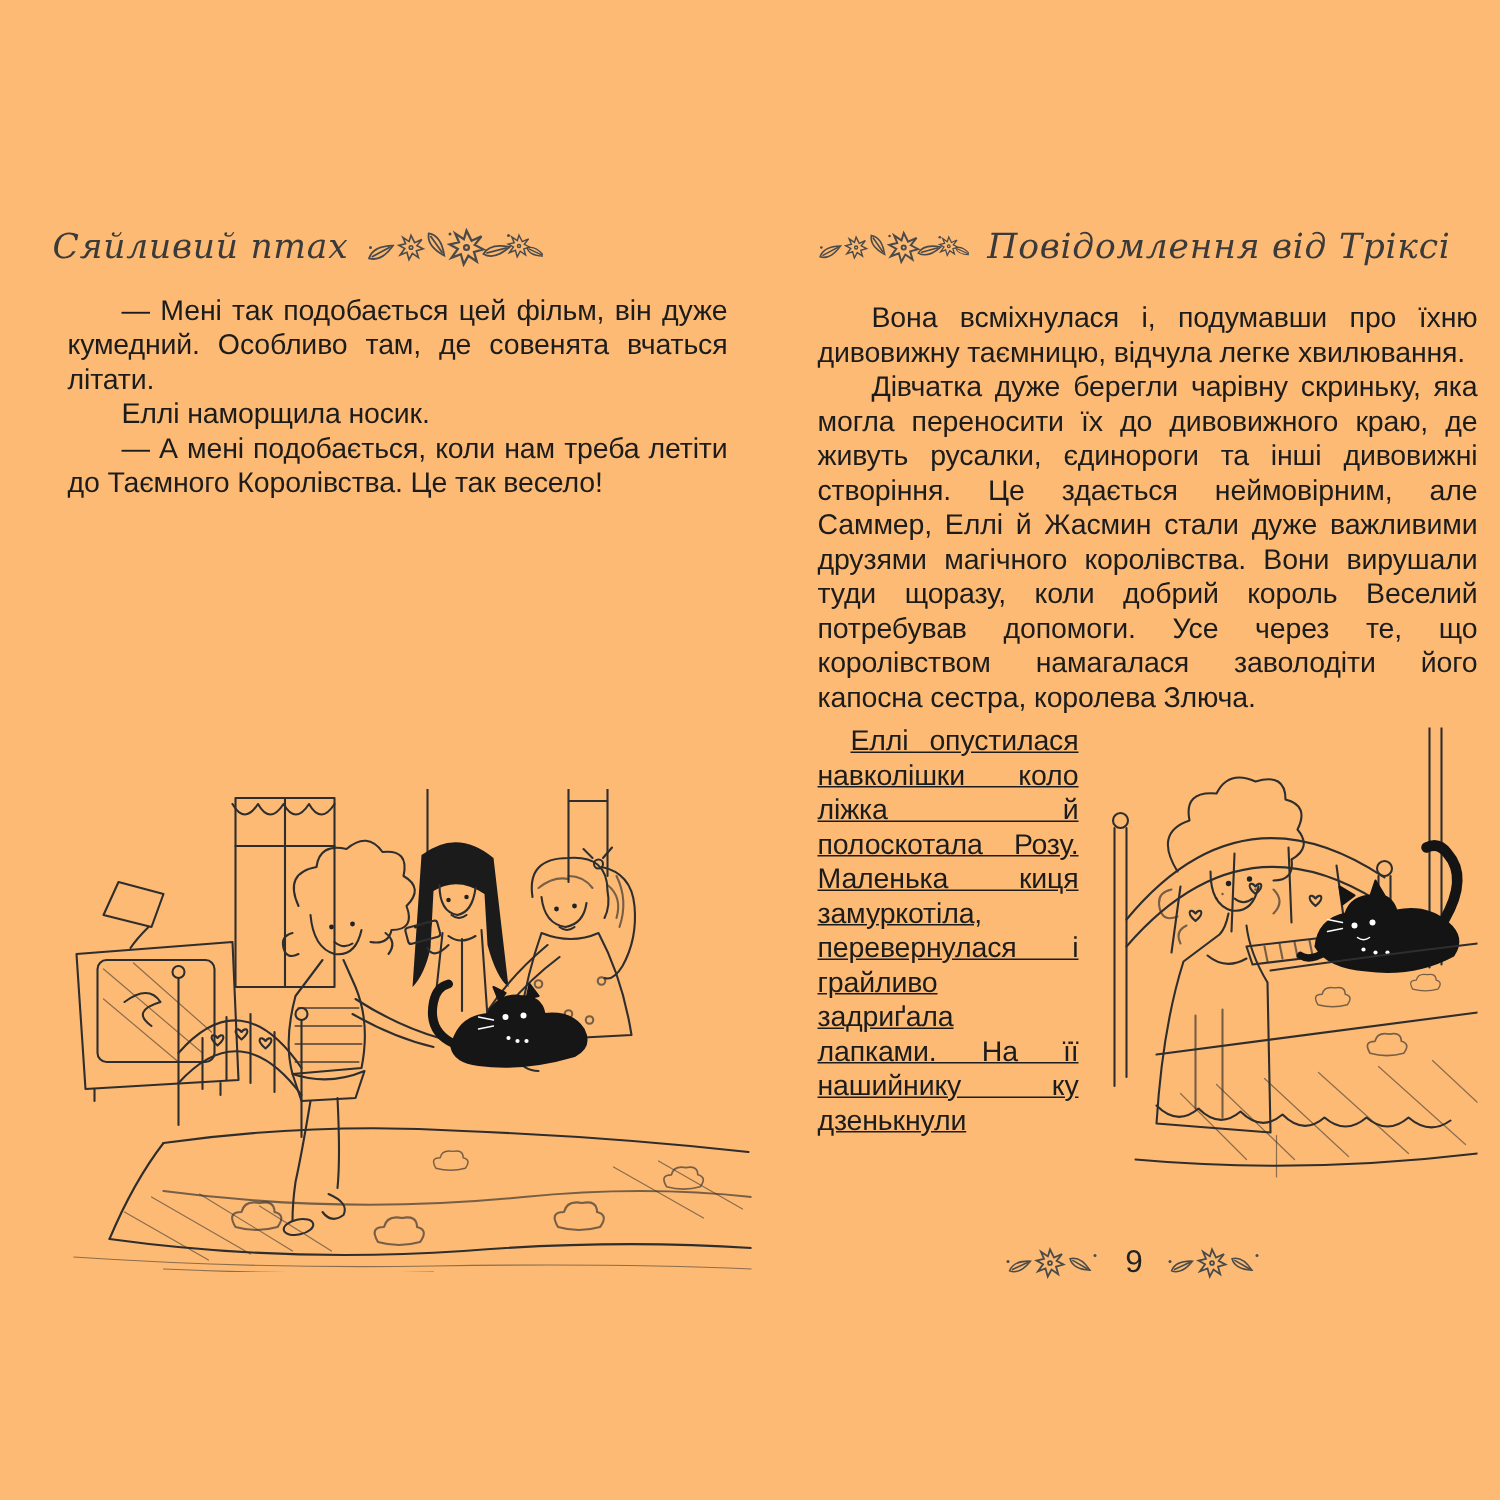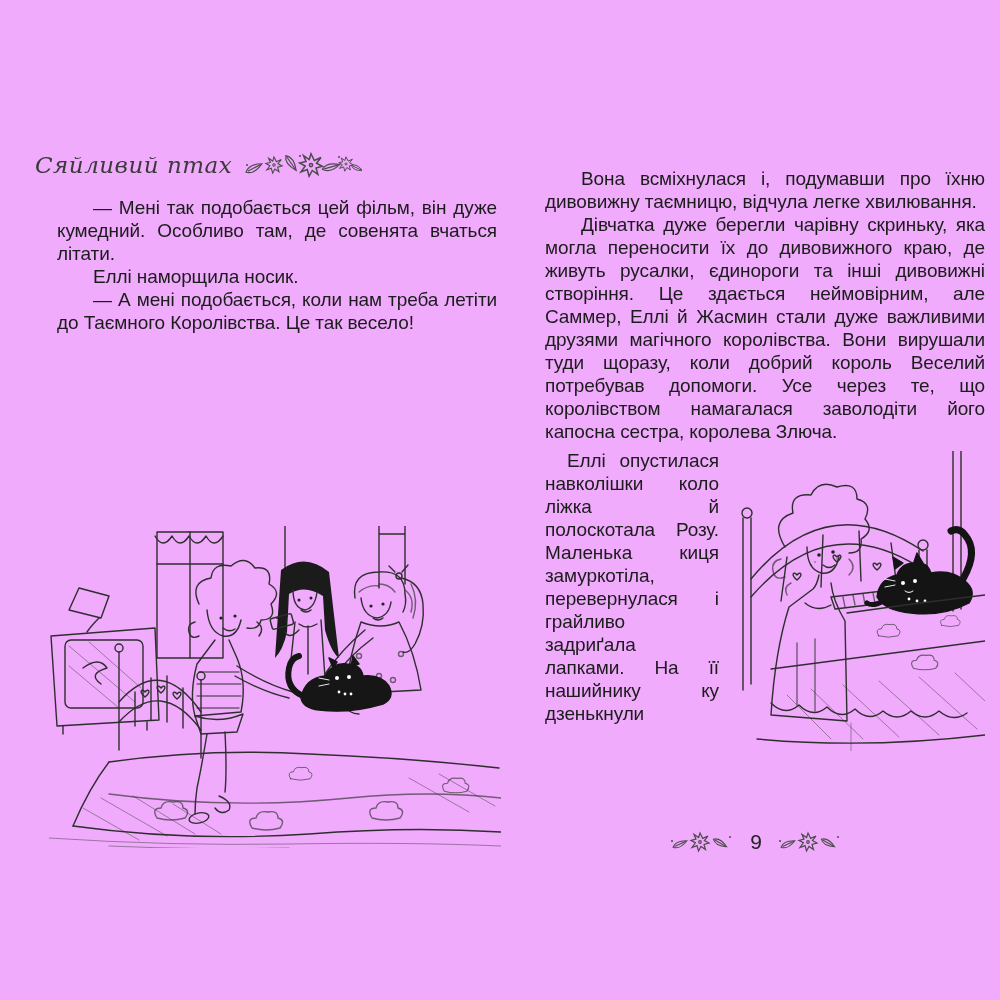--- a/index.html
+++ b/index.html
@@ -1,44 +1,44 @@
 <!DOCTYPE html>
 <html lang="uk"><head>
 <meta charset="utf-8">
 <style>
   html,body { margin:0; padding:0; background:#ffffff; }
   .spread {
-    position:relative; width:1000px; height:1000px; background:#f0abfc;
+    position:relative; width:1000px; height:1000px; background:#fdba74;
     font-family:"Liberation Sans", sans-serif; color:#1c1c1c; overflow:hidden;
   }
   .page { position:absolute; top:148px; }
   .page-left  { left:35px;  width:462px; height:720px; }
   .page-right { left:545px; width:422px; height:720px; }
 
   .running-head {
     display:flex; align-items:center; gap:12px; height:34px;
     font-family:"DejaVu Serif", serif; font-style:italic;
     font-size:23px; letter-spacing:.5px; color:#3a3a3a; margin-bottom:14px;
     white-space:nowrap;
   }
   .running-head.right { justify-content:flex-end; }
 
-  .body-text { width:440px; margin-left:22px; }
+  .body-text { width:440px; margin-left:10px; }
   .page-right .body-text { margin-left:0;margin-top:19px; }
   .para {
     margin:0; font-size:19px; line-height:23px; text-align:justify;
     text-indent:36px; letter-spacing:-0.1px; color:#1c1c1c;
   }
 
   .orn { stroke:#4a4a4a; fill:none; stroke-width:1.2; }
   .orn .spark { fill:#4a4a4a; stroke:none; }
 
   .illustration { margin:0; padding:0; }
   .left-illo { position:absolute; left:14px; top:378px; width:452px; height:322px; }
-  .wrap-block { margin-top:6px; }
+  .wrap-block { margin-top:6px;text-decoration:underline; }
   .wrap-figure { float:right; width:258px; height:300px; margin-left:8px; margin-top:2px; }
   .wrap-para { text-indent:22px; }
   .clear { clear:both; }
 
   .illo { stroke:#2e2e2e; stroke-width:1.4; fill:none; stroke-linecap:round; stroke-linejoin:round; }
   .hatch { stroke-width:.8; opacity:.55; }
   .soft  { opacity:.65; }
 
   .folio {
     position:absolute; left:0; top:682px; width:100%;
@@ -186,20 +186,35 @@
         <circle cx="290" cy="166" r="1.4" fill="#fff" stroke="none"></circle>
           <circle cx="296" cy="168" r="1.4" fill="#fff" stroke="none"></circle>
           <circle cx="302" cy="168" r="1.4" fill="#fff" stroke="none"></circle>
         <path d="M280,158 l-10,2 M280,154 l-10,-2" stroke="#fff" stroke-width=".9"></path>
       </svg>
     </figure>
   </section>
 
   <section class="page page-right">
 
+    <header class="running-head right">
+      <svg class="orn" width="118" height="26" viewBox="0 0 118 26">
+        <use href="#orn-leaf" transform="translate(10,16) rotate(-28)"></use>
+        <use href="#orn-flower" transform="translate(30,13) scale(0.9)"></use>
+        <use href="#orn-leaf" transform="translate(47,11) rotate(55)"></use>
+        <use href="#orn-flower" transform="translate(67,13) scale(1.25)"></use>
+        <use href="#orn-leaf" transform="translate(87,15) rotate(-15)"></use>
+        <use href="#orn-flower" transform="translate(102,12) scale(0.8)"></use>
+        <use href="#orn-leaf" transform="translate(113,16) rotate(25) scale(0.7)"></use>
+        <circle class="spark" cx="3" cy="13" r="1"></circle>
+          <circle class="spark" cx="56" cy="4" r="1"></circle>
+          <circle class="spark" cx="95" cy="5" r="1"></circle>
+      </svg>
+      <span>Повідомлення від Тріксі</span>
+    </header>
 
     <div class="body-text">
       <p class="para">Вона всміхнулася і, подумавши про їхню дивовижну таємницю, відчула легке хвилювання.</p>
       <p class="para">Дівчатка дуже берегли чарівну скриньку, яка могла переносити їх до дивовижного краю, де живуть русалки, єдинороги та інші дивовижні створіння. Це здається неймовірним, але Саммер, Еллі й Жасмин стали дуже важливими друзями магічного королівства. Вони вирушали туди щоразу, коли добрий король Веселий потребував допомоги. Усе через те, що королівством намагалася заволодіти його капосна сестра, королева Злюча.</p>
 
       <div class="wrap-block">
         <figure class="illustration wrap-figure" aria-label="Кучерява дівчинка стоїть навколішки біля ліжка та гладить чорну кицю">
           <svg class="illo" viewBox="0 0 258 300" width="258" height="300">
 
             <circle cx="20" cy="62" r="5"></circle>

